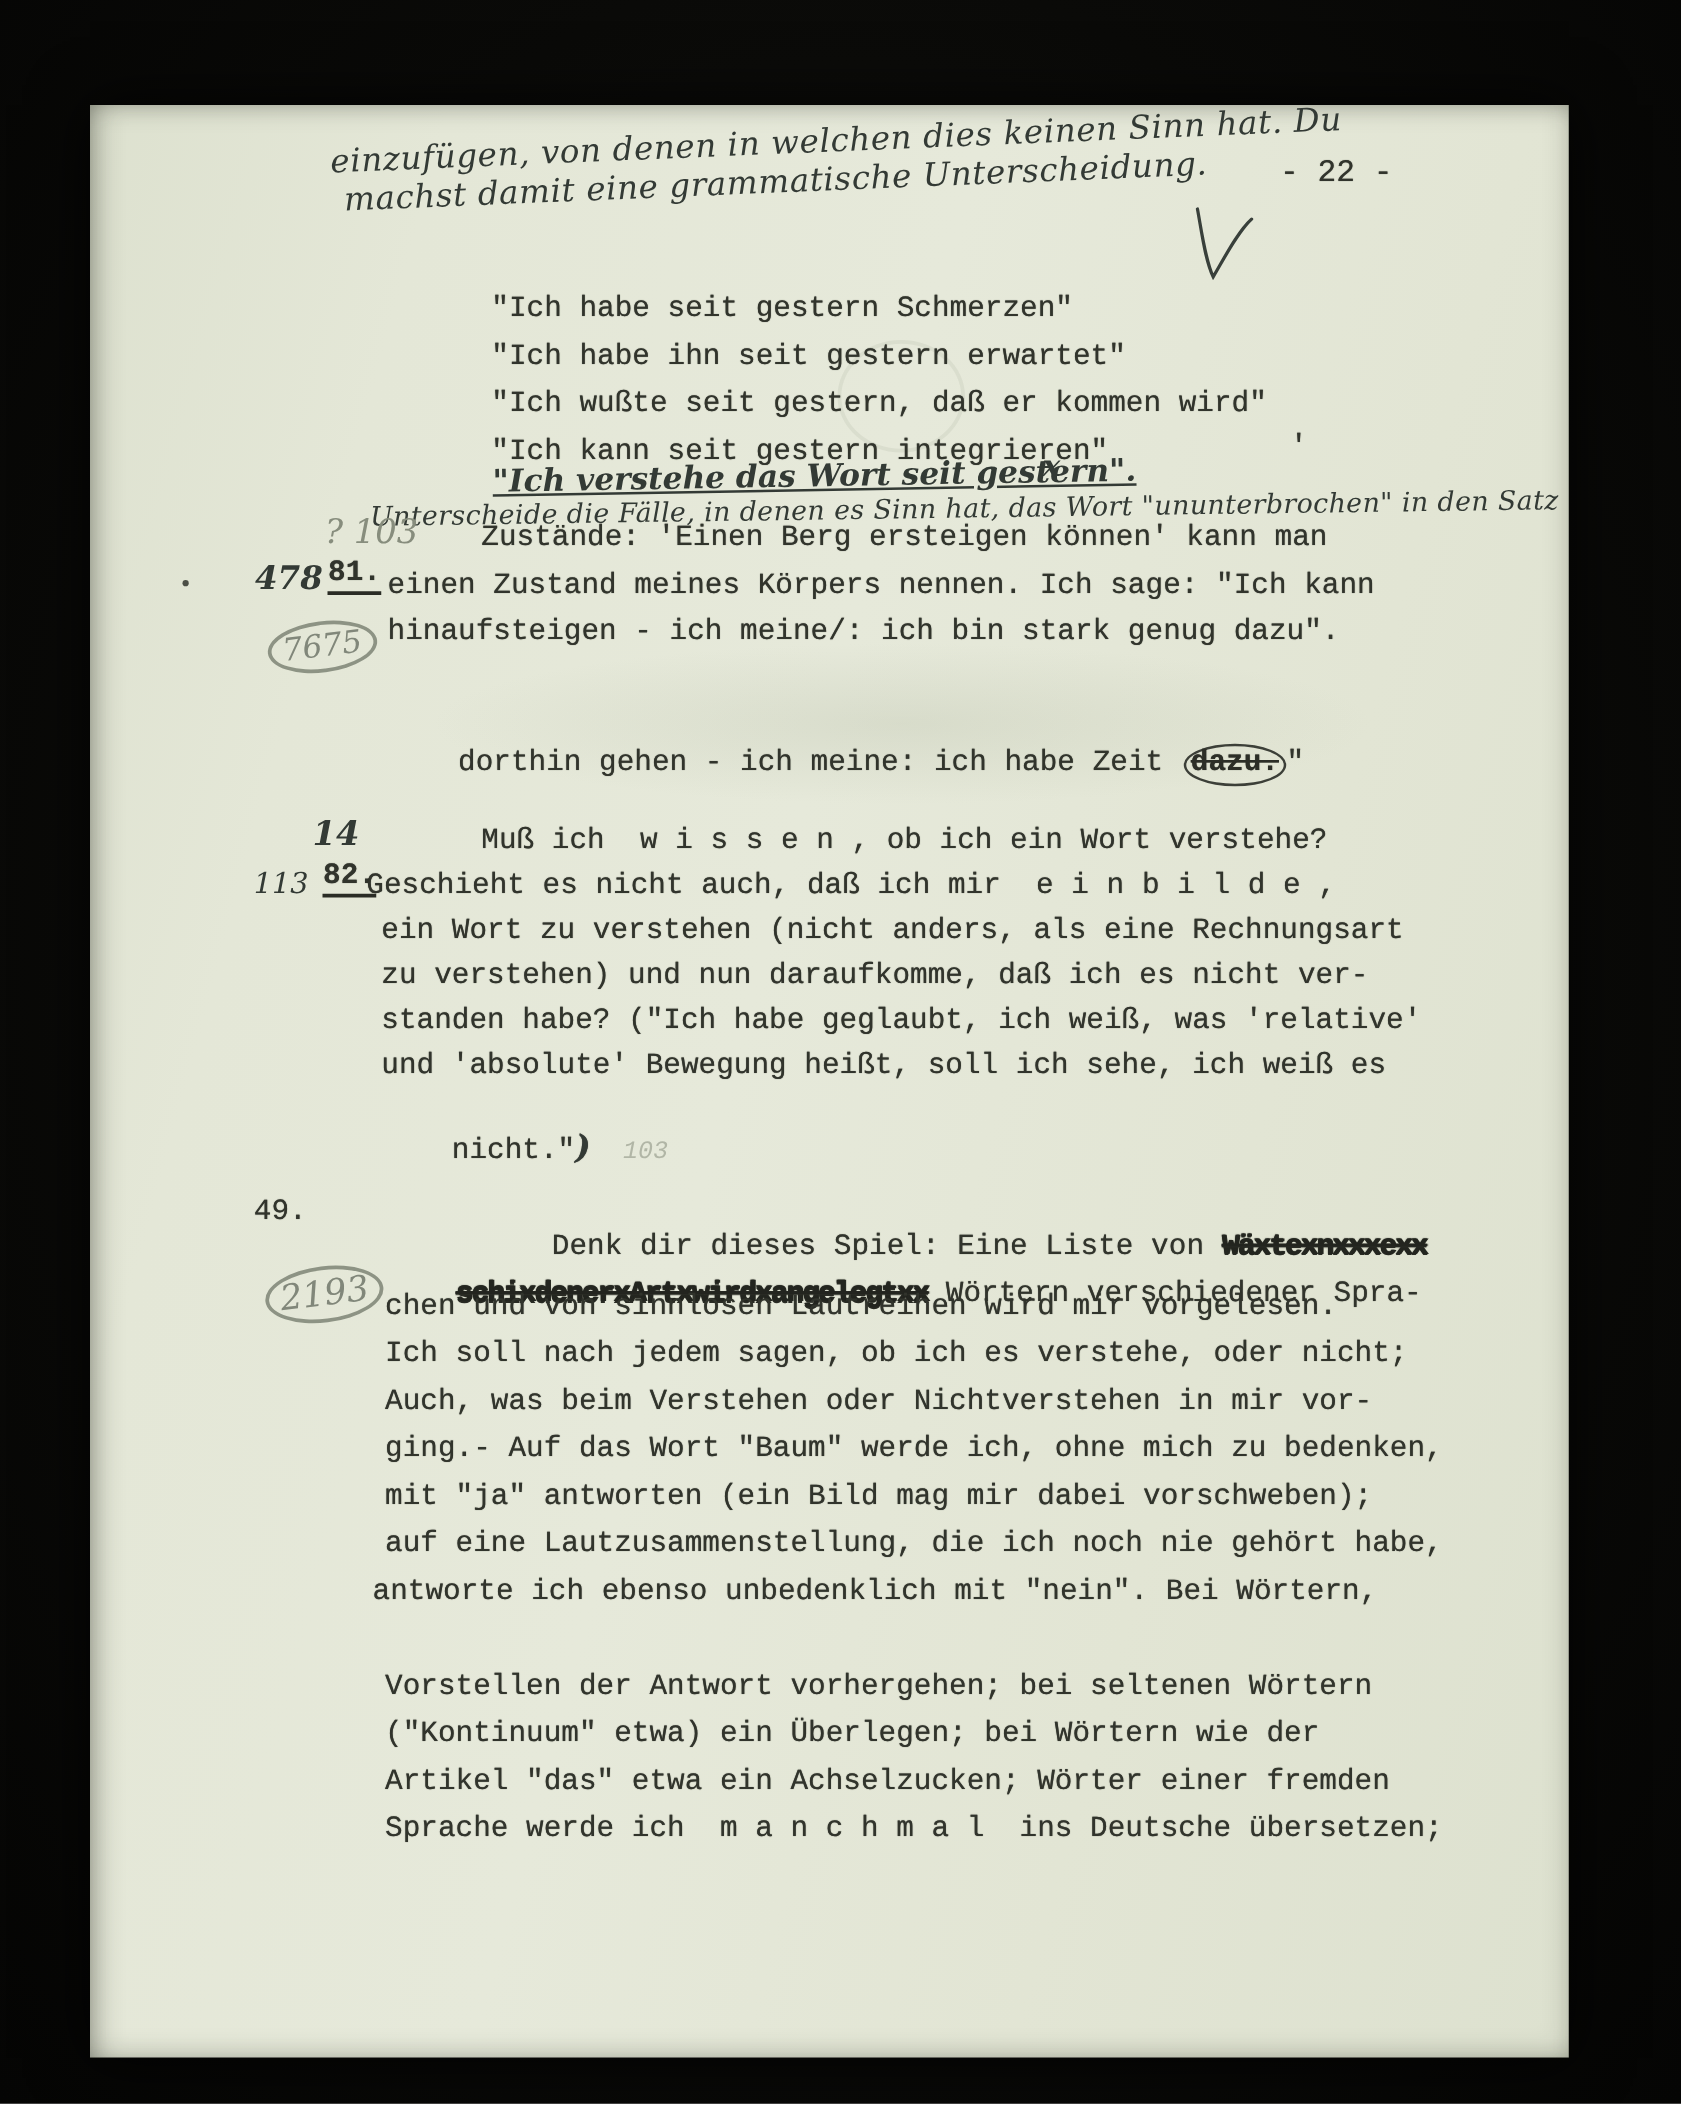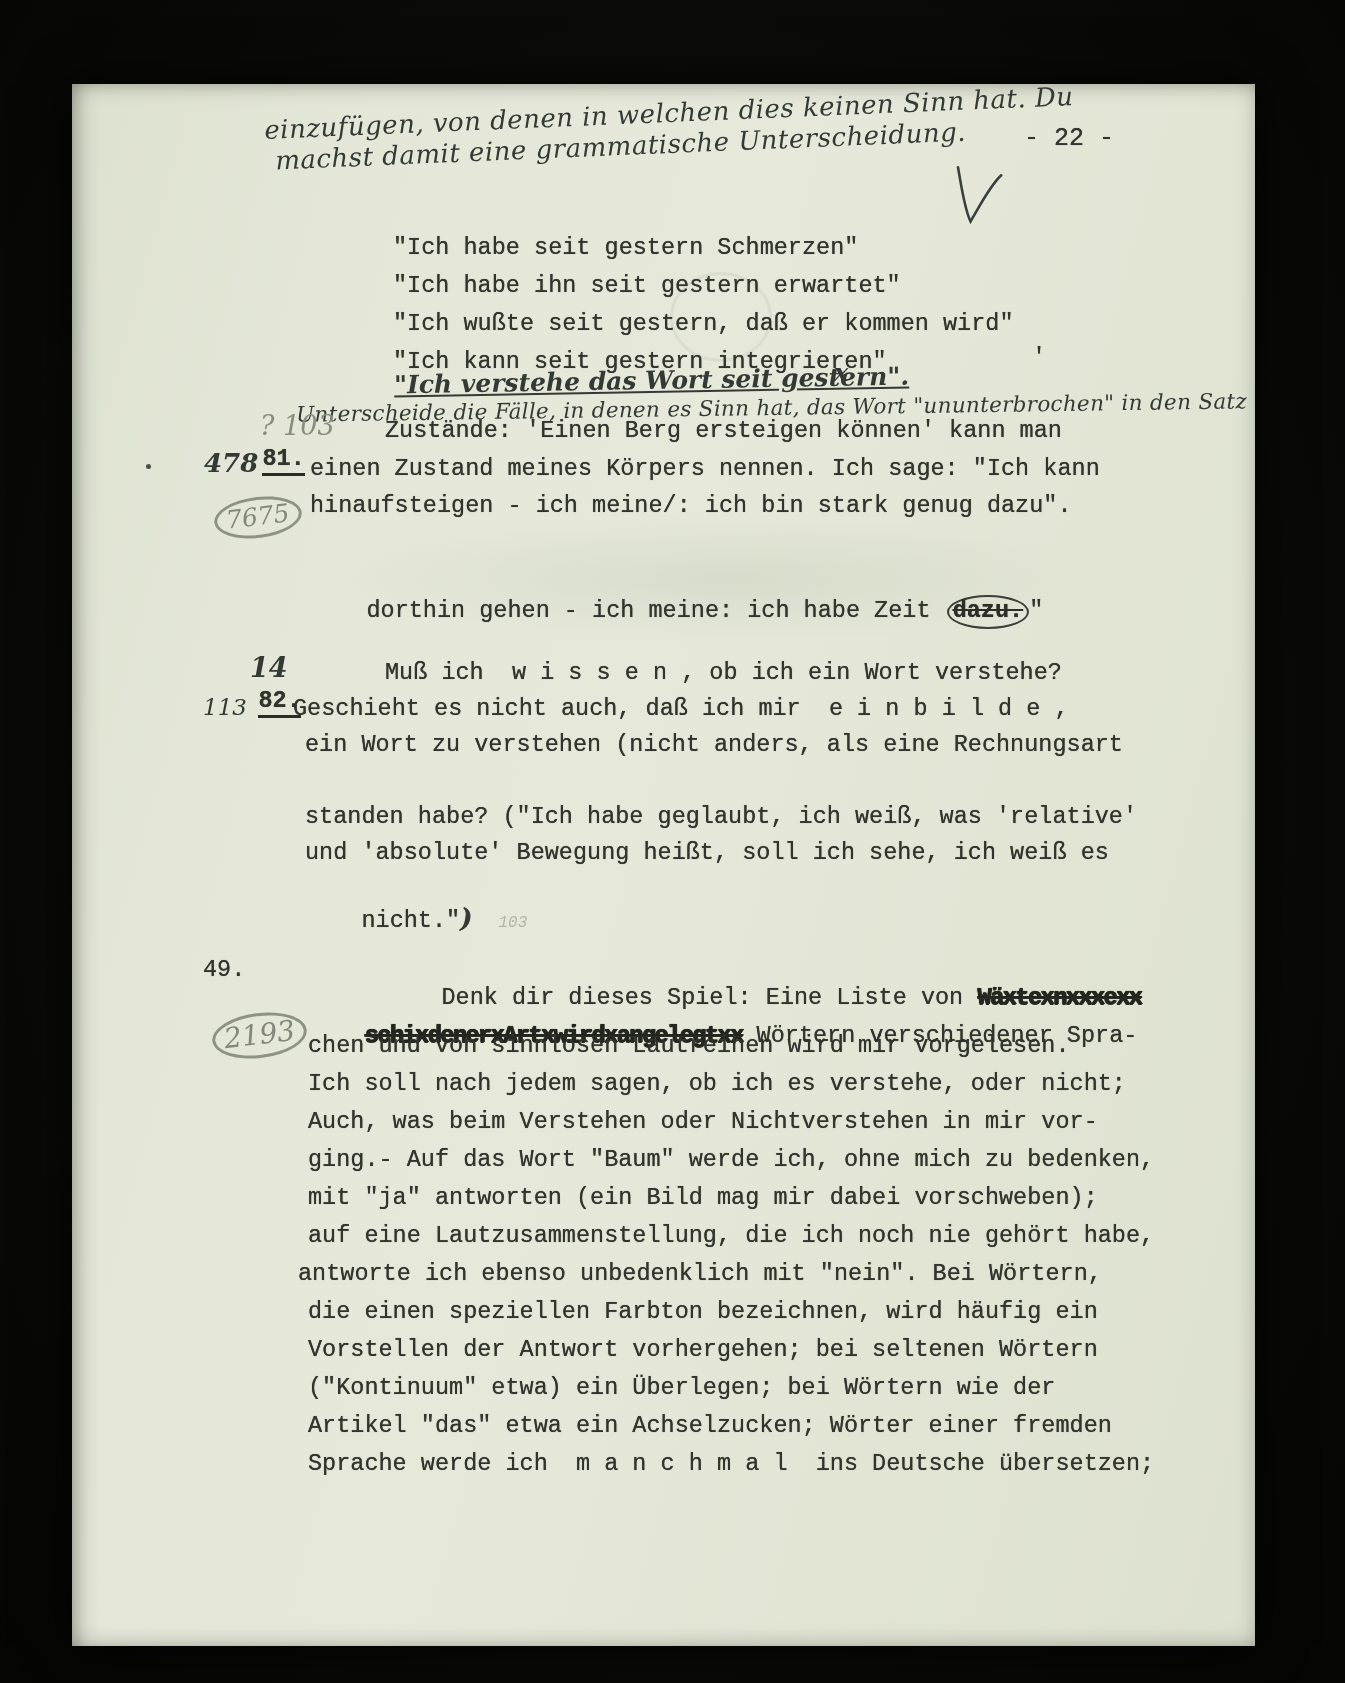--- a/index.html
+++ b/index.html
@@ -98,43 +98,43 @@
 
   <div class="t" style="left:130px;top:575px;">
     <span class="sec-num">82.</span>
   </div>
   <div class="hw" style="left:178px;top:568px;font-size:27px;font-weight:700;">14</div>
   <div class="hw" style="left:131px;top:610px;font-size:23px;">113</div>
 
   <div class="t" style="left:313px;top:575px;">Muß ich  w i s s e n , ob ich ein Wort verstehe?</div>
   <div class="t" style="left:221px;top:611px;">Geschieht es nicht auch, daß ich mir  e i n b i l d e ,</div>
   <div class="t" style="left:233px;top:647px;">ein Wort zu verstehen (nicht anders, als eine Rechnungsart</div>
+  <div class="t" style="left:233px;top:683px;">zu verstehen) und nun daraufkomme, daß ich es nicht ver-</div>
   <div class="t" style="left:233px;top:719px;">standen habe? ("Ich habe geglaubt, ich weiß, was 'relative'</div>
   <div class="t" style="left:233px;top:755px;">und 'absolute' Bewegung heißt, soll ich sehe, ich weiß es</div>
   <div class="t" style="left:233px;top:791px;">
-    <span>nicht."</span><span class="hw" style="position:static;font-size:26px;font-weight:700;">)</span><span class="pencil" style="opacity:.55;font-size:16px;margin-left:26px;font-style:italic;">103</span>
+    <span>nicht."</span><span class="hw" style="position:static;font-size:26px;font-weight:700;">)</span><span class="pencil" style="opacity:.55;font-size:20px;margin-left:26px;font-style:italic;">103</span>
   </div>
 
   <div class="t" style="left:131px;top:872px;">49.</div>
   <div class="hw" style="left:120px;top:910px;">
     <span class="circled circled-ink" style="font-size:28px;">2193</span>
   </div>
 
   <div class="t" style="left:313px;top:872px;">
     <span>Denk dir dieses Spiel: Eine Liste von </span><span class="struck">Wäxtexnxxxexx</span>
   </div>
   <div class="t" style="left:236px;top:910px;">
     <span class="struck">schixdenerxArtxwirdxangelegtxx</span><span> Wörtern verschiedener Spra-</span>
   </div>
   <div class="t" style="left:236px;top:948px;">chen und von sinnlosen Lautreihen wird mir vorgelesen.</div>
   <div class="t" style="left:236px;top:986px;">Ich soll nach jedem sagen, ob ich es verstehe, oder nicht;</div>
   <div class="t" style="left:236px;top:1024px;">Auch, was beim Verstehen oder Nichtverstehen in mir vor-</div>
   <div class="t" style="left:236px;top:1062px;">ging.- Auf das Wort "Baum" werde ich, ohne mich zu bedenken,</div>
   <div class="t" style="left:236px;top:1100px;">mit "ja" antworten (ein Bild mag mir dabei vorschweben);</div>
   <div class="t" style="left:236px;top:1138px;">auf eine Lautzusammenstellung, die ich noch nie gehört habe,</div>
   <div class="t" style="left:226px;top:1176px;">antworte ich ebenso unbedenklich mit "nein". Bei Wörtern,</div>
-  <div class="t" style="left:236px;top:1214px;">die einen speziellen Farbton bezeichnen, wird häufig ein</div>
   <div class="t" style="left:236px;top:1252px;">Vorstellen der Antwort vorhergehen; bei seltenen Wörtern</div>
   <div class="t" style="left:236px;top:1290px;">("Kontinuum" etwa) ein Überlegen; bei Wörtern wie der</div>
   <div class="t" style="left:236px;top:1328px;">Artikel "das" etwa ein Achselzucken; Wörter einer fremden</div>
   <div class="t" style="left:236px;top:1366px;">Sprache werde ich  m a n c h m a l  ins Deutsche übersetzen;</div>
 
 </div>
 
 </body></html>

